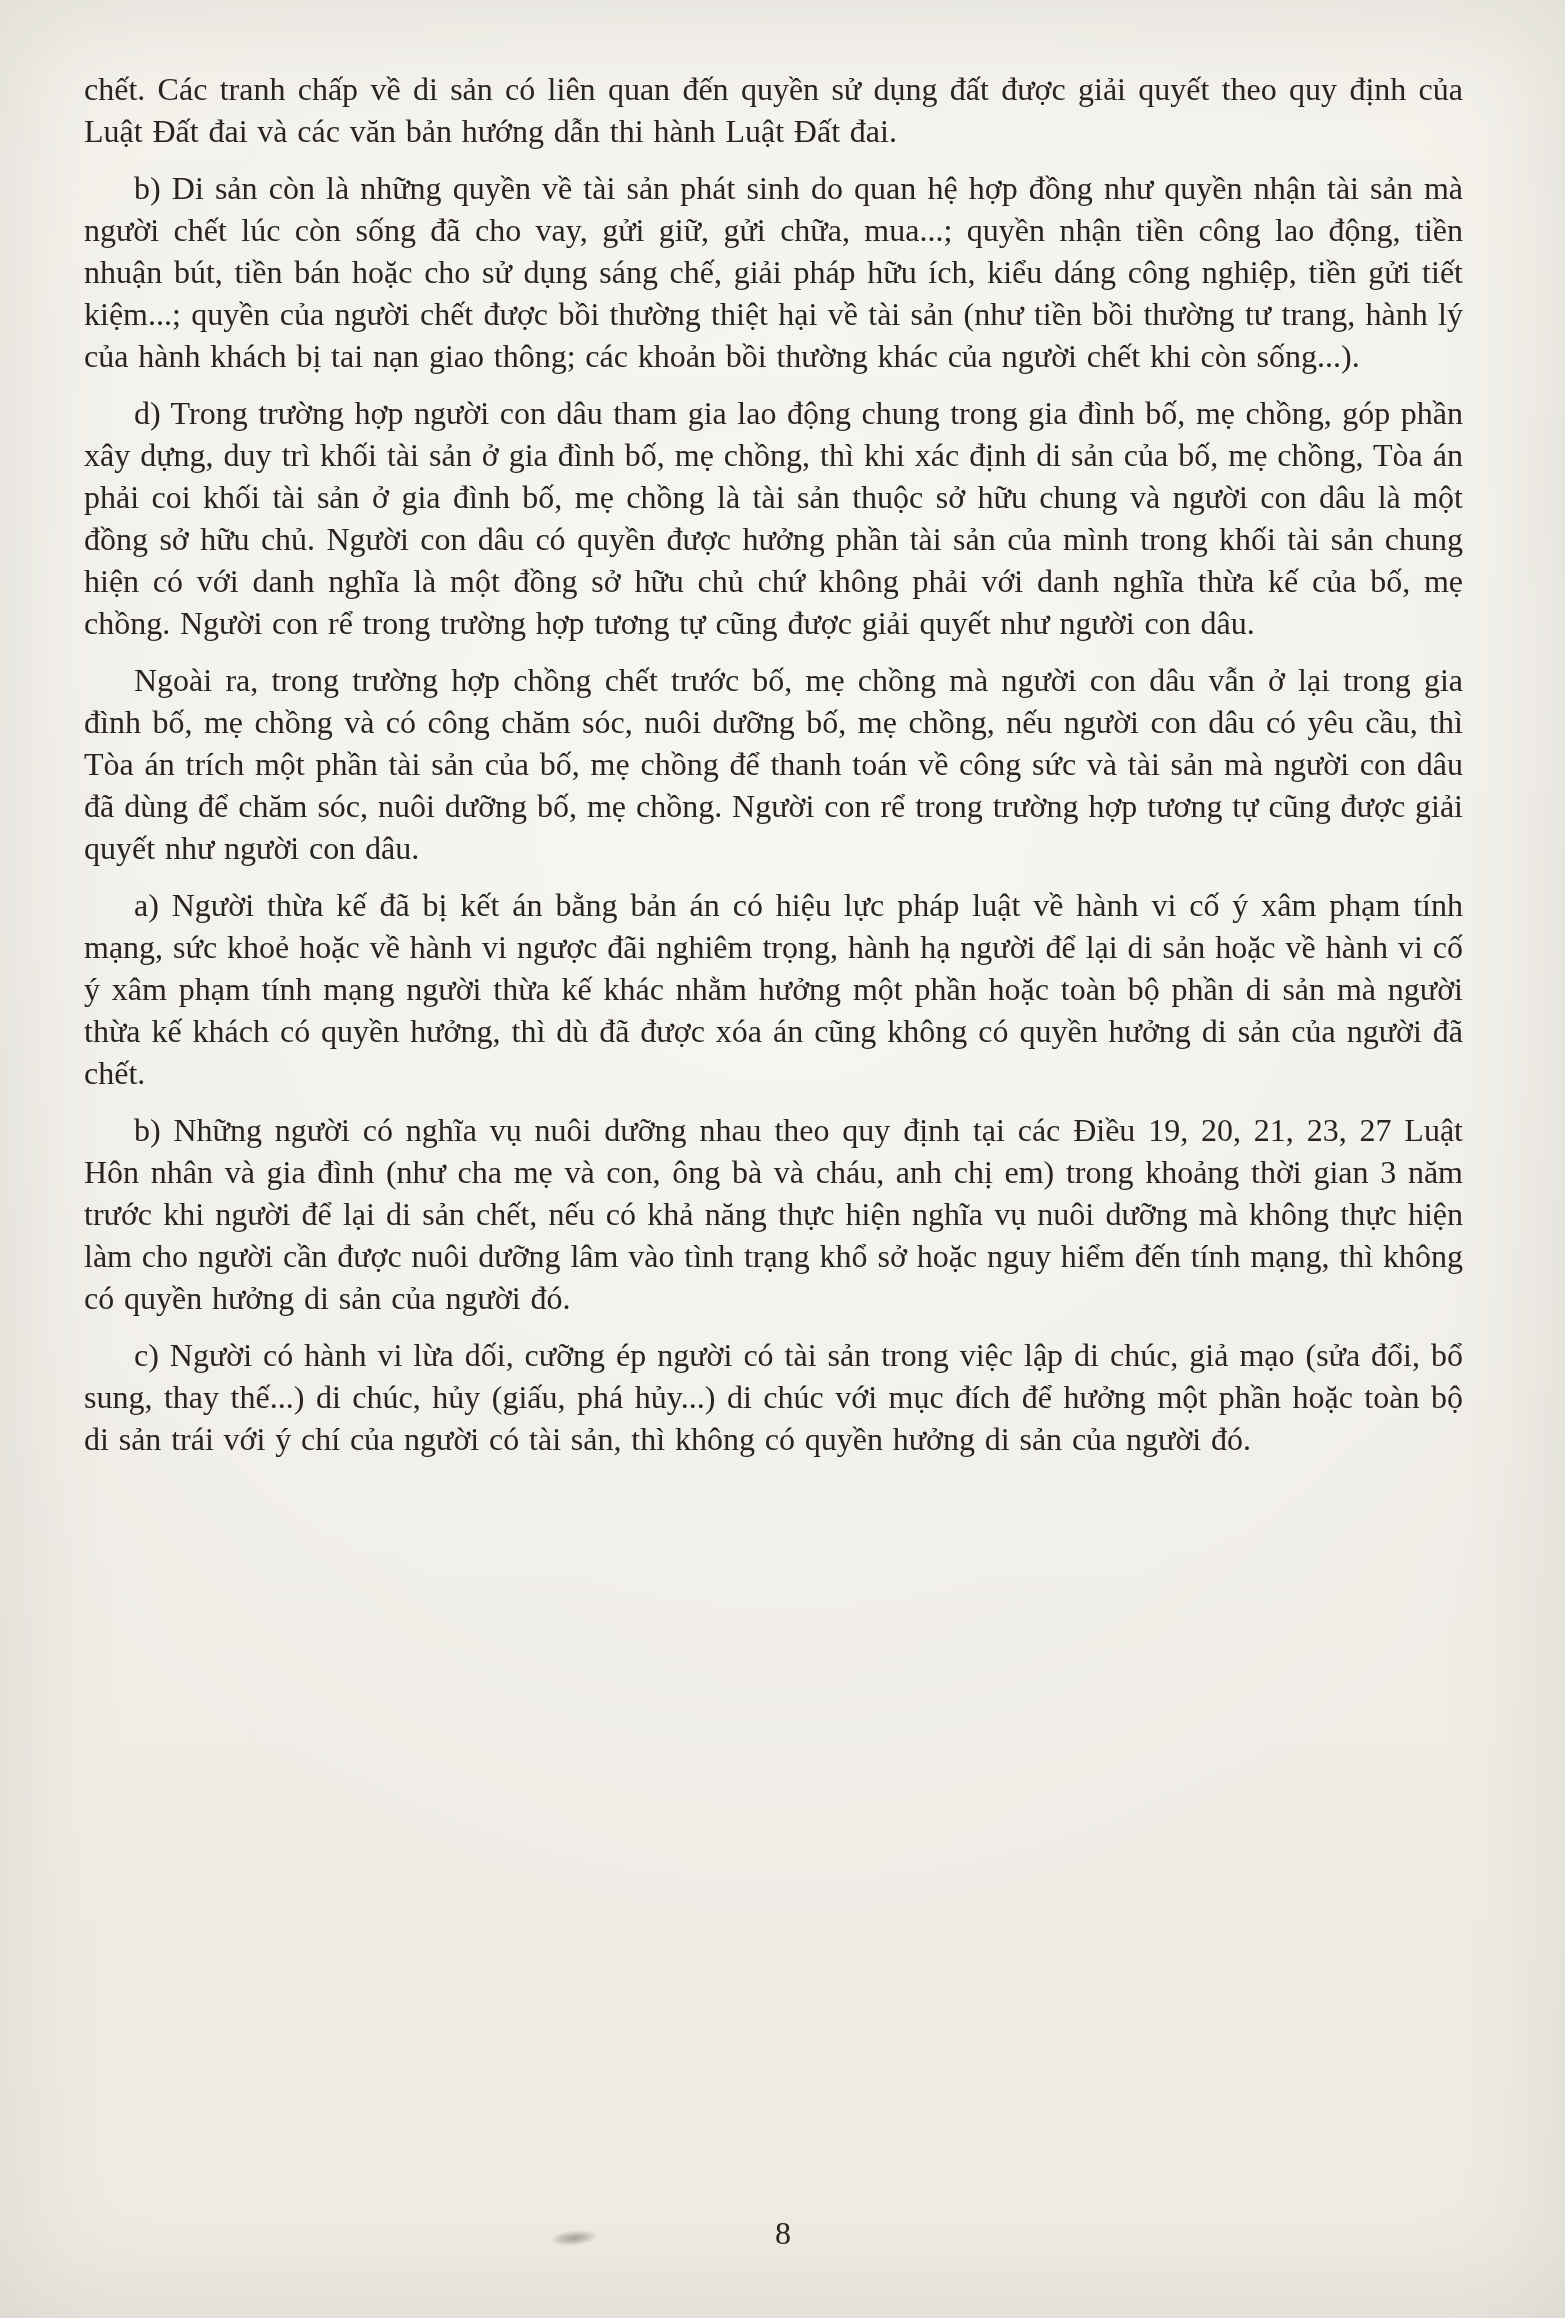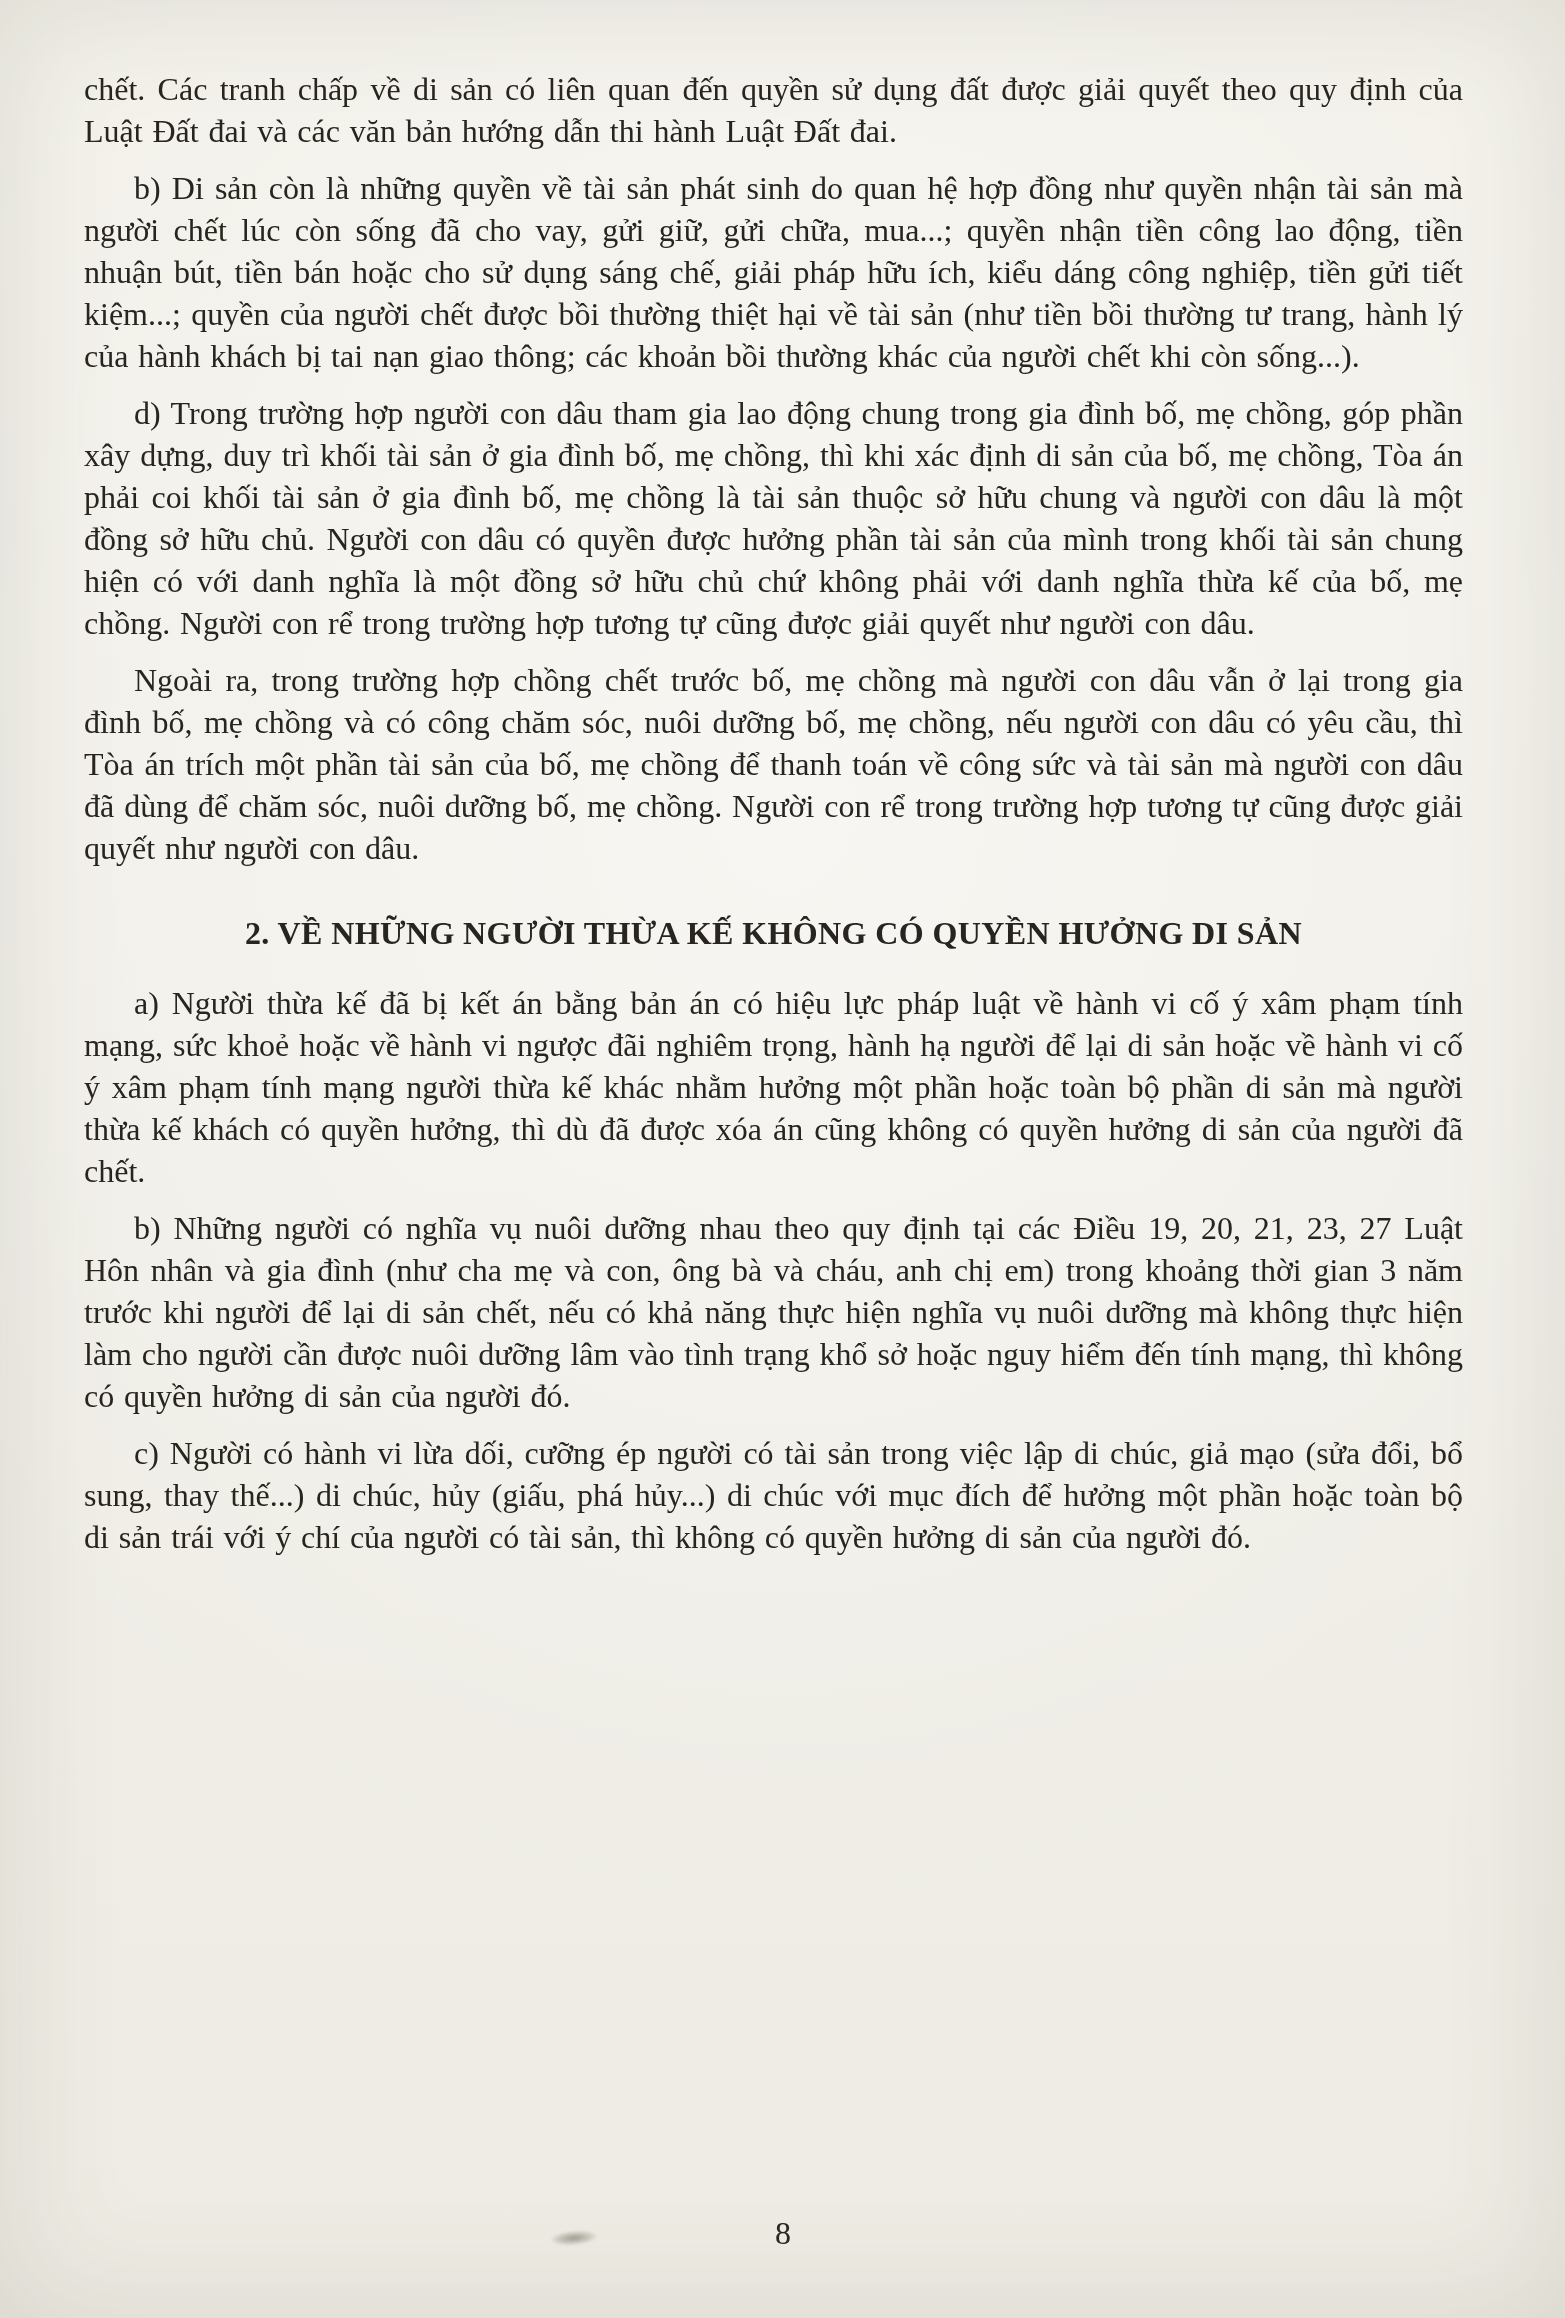--- a/index.html
+++ b/index.html
@@ -74,21 +74,20 @@
 </head>
 <body>
 
 <div class="page">
   <div class="content">
     <p class="par no-indent">chết. Các tranh chấp về di sản có liên quan đến quyền sử dụng đất được giải quyết theo quy định của Luật Đất đai và các văn bản hướng dẫn thi hành Luật Đất đai.</p>
     <p class="par">b) Di sản còn là những quyền về tài sản phát sinh do quan hệ hợp đồng như quyền nhận tài sản mà người chết lúc còn sống đã cho vay, gửi giữ, gửi chữa, mua...; quyền nhận tiền công lao động, tiền nhuận bút, tiền bán hoặc cho sử dụng sáng chế, giải pháp hữu ích, kiểu dáng công nghiệp, tiền gửi tiết kiệm...; quyền của người chết được bồi thường thiệt hại về tài sản (như tiền bồi thường tư trang, hành lý của hành khách bị tai nạn giao thông; các khoản bồi thường khác của người chết khi còn sống...).</p>
     <p class="par">d) Trong trường hợp người con dâu tham gia lao động chung trong gia đình bố, mẹ chồng, góp phần xây dựng, duy trì khối tài sản ở gia đình bố, mẹ chồng, thì khi xác định di sản của bố, mẹ chồng, Tòa án phải coi khối tài sản ở gia đình bố, mẹ chồng là tài sản thuộc sở hữu chung và người con dâu là một đồng sở hữu chủ. Người con dâu có quyền được hưởng phần tài sản của mình trong khối tài sản chung hiện có với danh nghĩa là một đồng sở hữu chủ chứ không phải với danh nghĩa thừa kế của bố, mẹ chồng. Người con rể trong trường hợp tương tự cũng được giải quyết như người con dâu.</p>
     <p class="par">Ngoài ra, trong trường hợp chồng chết trước bố, mẹ chồng mà người con dâu vẫn ở lại trong gia đình bố, mẹ chồng và có công chăm sóc, nuôi dưỡng bố, mẹ chồng, nếu người con dâu có yêu cầu, thì Tòa án trích một phần tài sản của bố, mẹ chồng để thanh toán về công sức và tài sản mà người con dâu đã dùng để chăm sóc, nuôi dưỡng bố, mẹ chồng. Người con rể trong trường hợp tương tự cũng được giải quyết như người con dâu.</p>
 
-    <h2 class="heading">2. VỀ NHỮNG NGƯỜI THỪA KẾ KHÔNG CÓ QUYỀN HƯỞNG DI SẢN</h2>
 
     <p class="par">a) Người thừa kế đã bị kết án bằng bản án có hiệu lực pháp luật về hành vi cố ý xâm phạm tính mạng, sức khoẻ hoặc về hành vi ngược đãi nghiêm trọng, hành hạ người để lại di sản hoặc về hành vi cố ý xâm phạm tính mạng người thừa kế khác nhằm hưởng một phần hoặc toàn bộ phần di sản mà người thừa kế khách có quyền hưởng, thì dù đã được xóa án cũng không có quyền hưởng di sản của người đã chết.</p>
     <p class="par">b) Những người có nghĩa vụ nuôi dưỡng nhau theo quy định tại các Điều 19, 20, 21, 23, 27 Luật Hôn nhân và gia đình (như cha mẹ và con, ông bà và cháu, anh chị em) trong khoảng thời gian 3 năm trước khi người để lại di sản chết, nếu có khả năng thực hiện nghĩa vụ nuôi dưỡng mà không thực hiện làm cho người cần được nuôi dưỡng lâm vào tình trạng khổ sở hoặc nguy hiểm đến tính mạng, thì không có quyền hưởng di sản của người đó.</p>
     <p class="par">c) Người có hành vi lừa dối, cưỡng ép người có tài sản trong việc lập di chúc, giả mạo (sửa đổi, bổ sung, thay thế...) di chúc, hủy (giấu, phá hủy...) di chúc với mục đích để hưởng một phần hoặc toàn bộ di sản trái với ý chí của người có tài sản, thì không có quyền hưởng di sản của người đó.</p>
   </div>
 
   <div class="smudge"></div>
 
   <div class="footer">
     <span class="pagenum">8</span>

